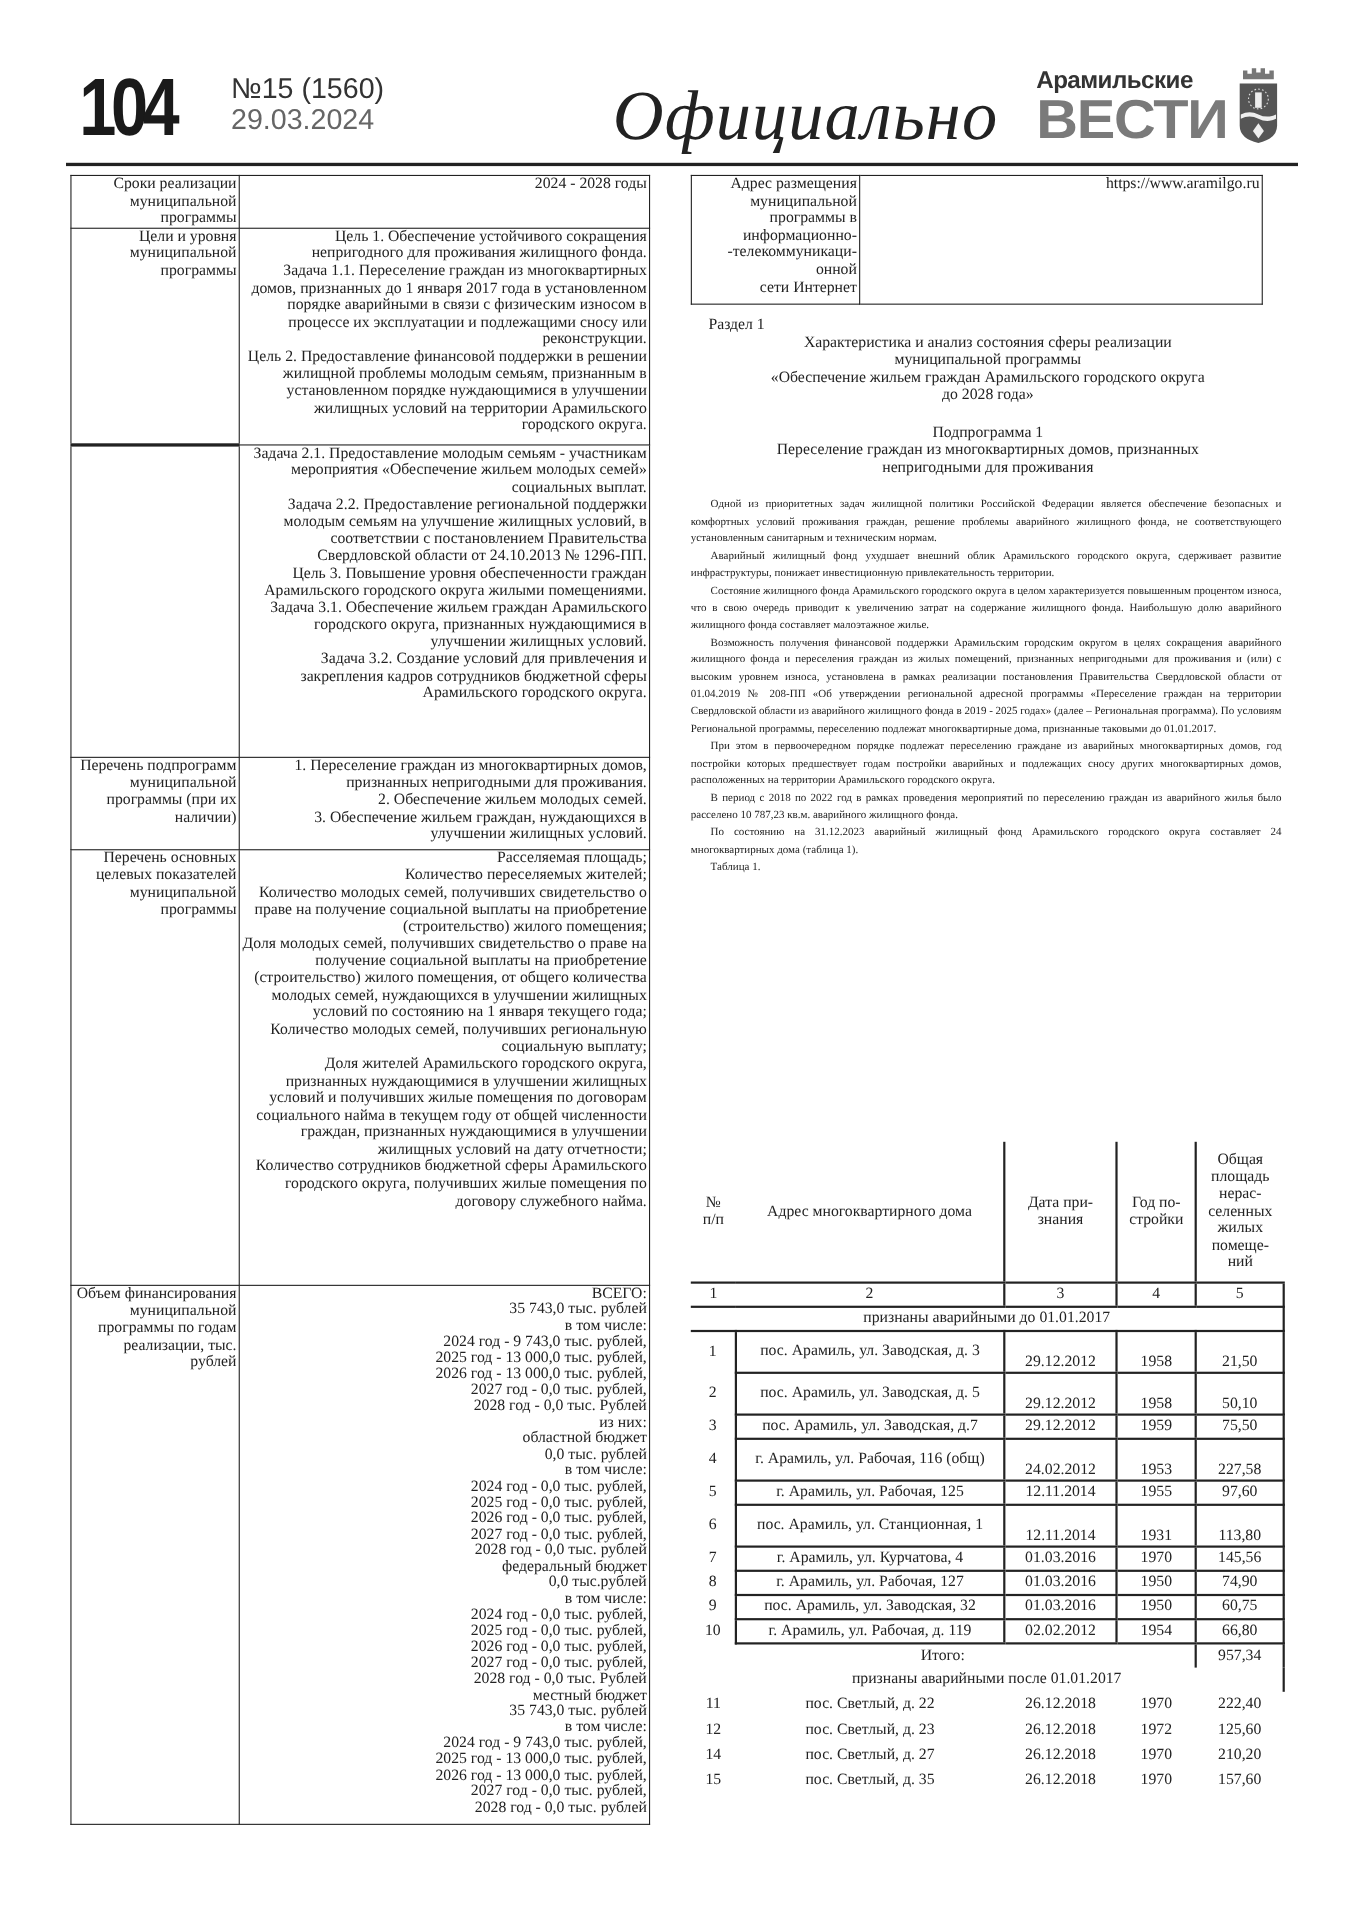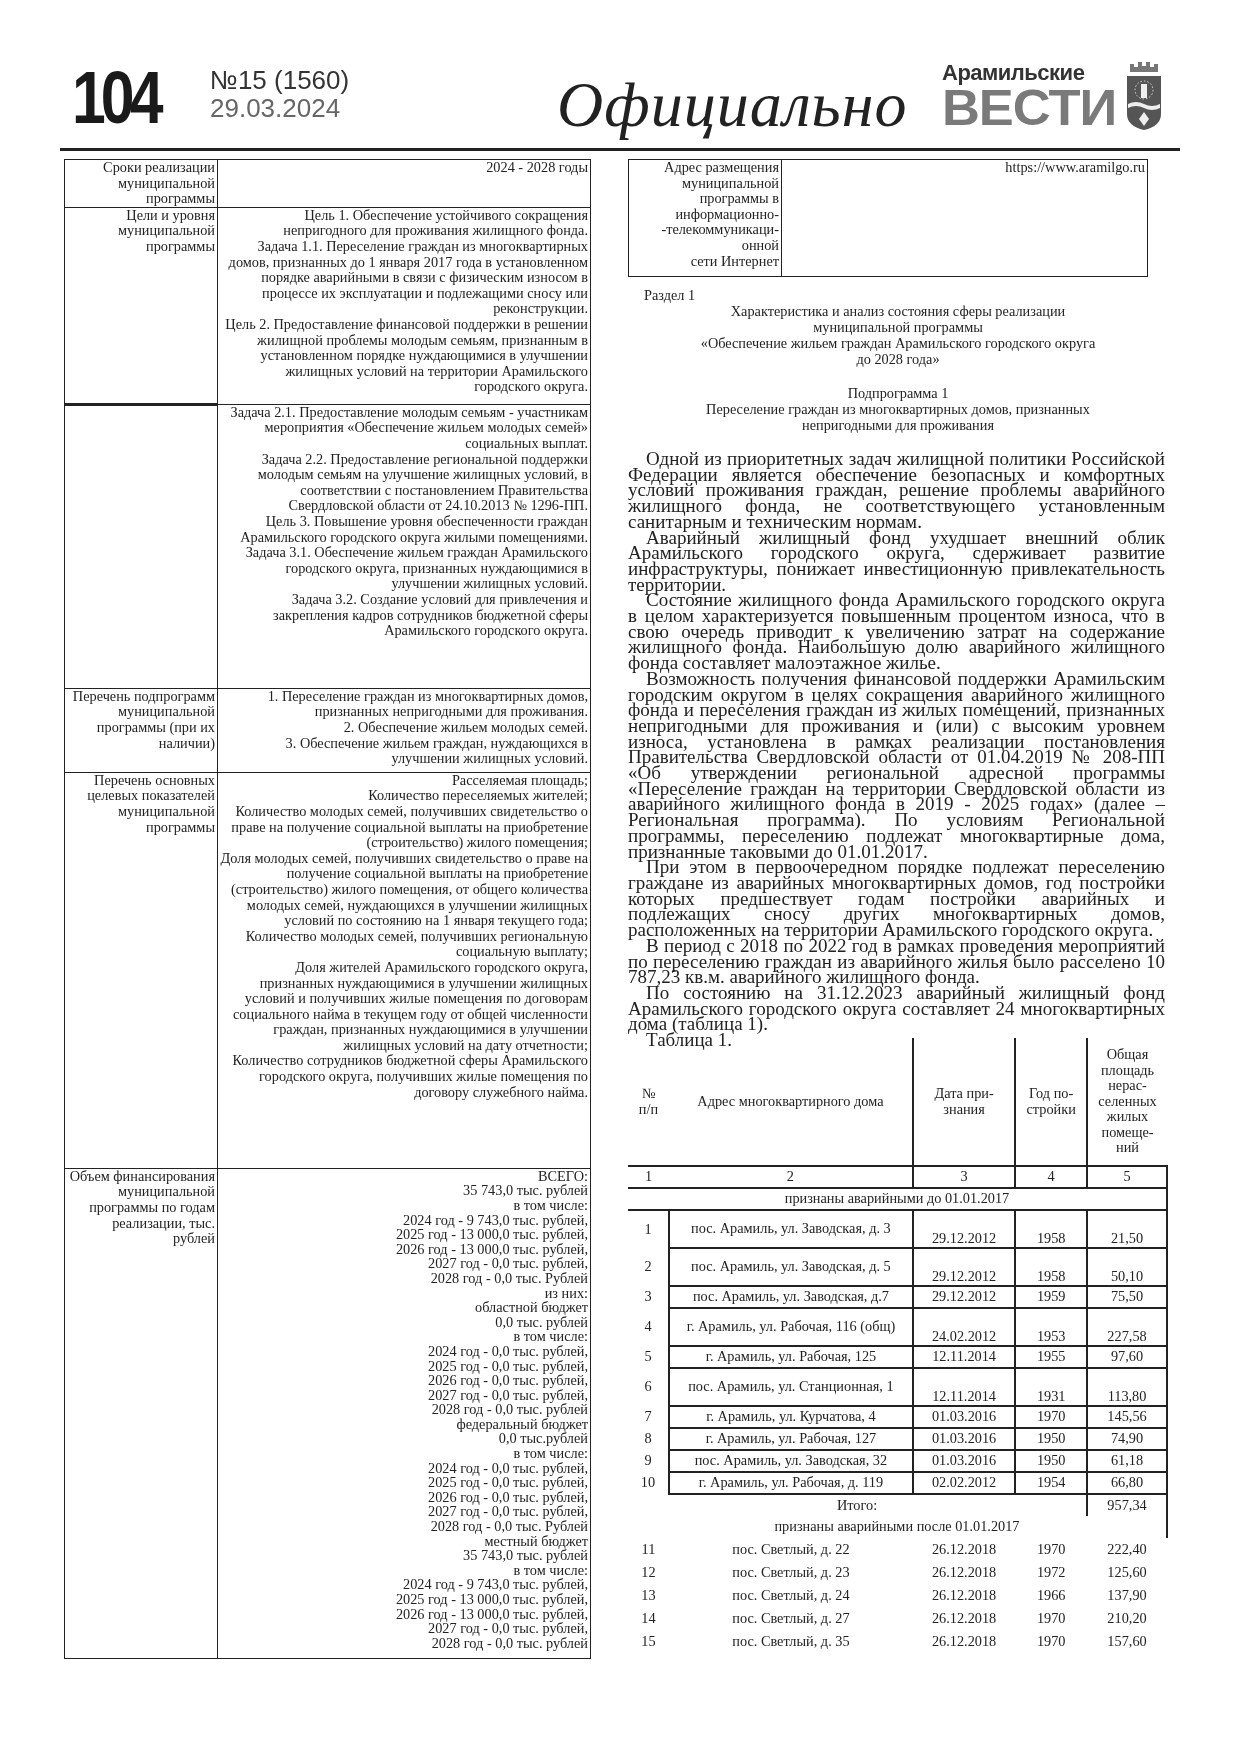--- a/index.html
+++ b/index.html
@@ -18,21 +18,21 @@
   table.form{border-collapse:collapse;font-size:14.3px;line-height:15.6px;}
   table.form td{border:1px solid #222;vertical-align:top;text-align:right;padding:0 2px;}
   .left-table{position:absolute;left:64px;top:159px;width:527px;}
   .left-table td.l{width:148px;}
   .right-table{position:absolute;left:628px;top:159px;width:520px;}
   .right-table td.l{width:148px;}
 
   .section{position:absolute;left:628px;top:287px;width:540px;font-size:14.3px;line-height:16px;}
   .section .razdel{margin-left:16px;}
   .section .center{text-align:center;}
-  .body-text{position:absolute;left:628px;top:451px;width:537px;font-size:19px;line-height:15.7px;text-align:justify;}
+  .body-text{position:absolute;left:628px;top:451px;width:537px;font-size:10px;line-height:15.7px;text-align:justify;}
   .body-text p{margin:0;text-indent:18px;}
 
   .t1{position:absolute;left:628px;top:1038px;width:540px;font-size:14.3px;line-height:15.6px;border-collapse:collapse;}
   .t1 td{text-align:center;vertical-align:middle;padding:0 2px;}
   .t1 .bl{border-left:2px solid #222;}
   .t1 .br{border-right:2px solid #222;}
   .t1 .bb{border-bottom:2px solid #222;}
   .t1 .va-b{vertical-align:bottom;}
 </style>
 </head>
@@ -262,21 +262,21 @@
     <td class="bl bb">г. Арамиль, ул. Рабочая, 127</td>
     <td class="bl bb">01.03.2016</td>
     <td class="bl bb">1950</td>
     <td class="bl bb br">74,90</td>
   </tr>
   <tr style="height:22px">
     <td>9</td>
     <td class="bl bb">пос. Арамиль, ул. Заводская, 32</td>
     <td class="bl bb">01.03.2016</td>
     <td class="bl bb">1950</td>
-    <td class="bl bb br">61,18</td>
+    <td class="bl bb br">60,75</td>
   </tr>
   <tr style="height:22px">
     <td>10</td>
     <td class="bl bb">г. Арамиль, ул. Рабочая, д. 119</td>
     <td class="bl bb">02.02.2012</td>
     <td class="bl bb">1954</td>
     <td class="bl bb br">66,80</td>
   </tr>
   <tr style="height:22px">
     <td colspan="4">Итого:</td>
@@ -293,27 +293,20 @@
     <td>222,40</td>
   </tr>
   <tr style="height:23px">
     <td>12</td>
     <td>пос. Светлый, д. 23</td>
     <td>26.12.2018</td>
     <td>1972</td>
     <td>125,60</td>
   </tr>
   <tr style="height:23px">
-    <td>13</td>
-    <td>пос. Светлый, д. 24</td>
-    <td>26.12.2018</td>
-    <td>1966</td>
-    <td>137,90</td>
-  </tr>
-  <tr style="height:23px">
     <td>14</td>
     <td>пос. Светлый, д. 27</td>
     <td>26.12.2018</td>
     <td>1970</td>
     <td>210,20</td>
   </tr>
   <tr style="height:23px">
     <td>15</td>
     <td>пос. Светлый, д. 35</td>
     <td>26.12.2018</td>

